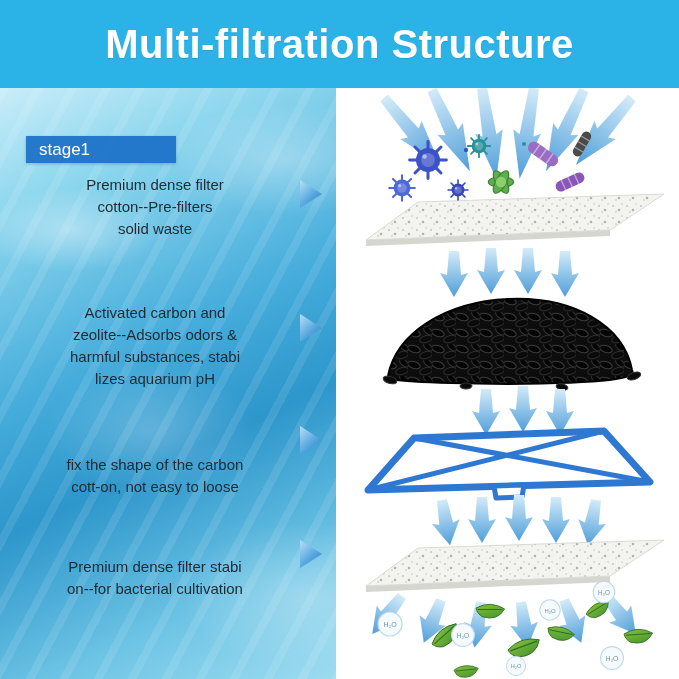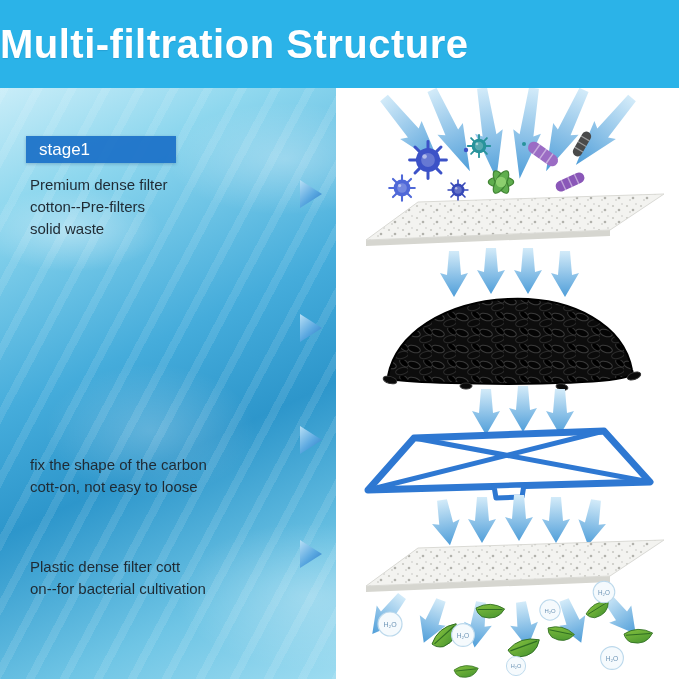--- a/index.html
+++ b/index.html
@@ -3,21 +3,21 @@
 <meta charset="utf-8">
 <style>
   html,body { margin:0; padding:0; background:#ffffff; }
   .canvas {
     position:relative; width:679px; height:679px; overflow:hidden;
     font-family:"Liberation Sans","DejaVu Sans",sans-serif; background:#ffffff;
   }
   
   .header {
     position:absolute; top:0; left:0; width:679px; height:88px;
-    background:#2bb3e8; display:flex; align-items:center; justify-content:flex-start;
+    background:#2bb3e8; display:flex; align-items:center; justify-content:center;
   }
   .header .title {
     margin:0; color:#ffffff; font-size:40px; font-weight:700; letter-spacing:.5px;
     text-shadow:0 1px 1px rgba(0,60,110,.15);
   }
   
   .left {
     position:absolute; top:88px; left:0; width:396px; height:591px; overflow:hidden;
     background:linear-gradient(155deg,#c9edf8 0%,#8ed7ee 16%,#45acdb 42%,#2d96cb 58%,#6fc5e5 80%,#a8e1f3 100%);
   }
@@ -31,21 +31,21 @@
       repeating-linear-gradient(118deg, rgba(255,255,255,.10) 0 8px, rgba(255,255,255,0) 8px 30px);
   }
   .stage-label {
     position:absolute; left:26px; min-width:124px;
     background:rgba(26,112,200,.92); color:#ffffff;
     font-size:17px; line-height:27px; padding:0 13px;
     box-shadow:0 1px 3px rgba(0,40,90,.25);
   }
   .desc {
     position:absolute; left:30px; width:250px;
-    font-size:15px; line-height:22px; color:#1f2a33; white-space:pre-wrap;
+    font-size:15px; line-height:22px; color:#1f2a33; white-space:pre-wrap;text-align:center;
   }
   .chev {
     position:absolute; left:300px; width:22px; height:28px;
     background:linear-gradient(135deg,#b8e0f6 0%,#59a7e0 55%,#2a77c4 100%);
     clip-path:polygon(0 0,100% 50%,0 100%);
   }
   
   .right { position:absolute; top:88px; left:336px; width:343px; height:591px; background:#ffffff; }
   .right svg { display:block; width:343px; height:591px; font-family:"Liberation Sans","DejaVu Sans",sans-serif; }
 </style>
@@ -59,25 +59,29 @@
   </div>
 
   <div class="left">
     <div class="water-overlay"></div>
 
     <div class="stage-label" style="top:48px">stage1</div>
     <div class="desc" style="top:86px">Premium dense filter
 cotton--Pre-filters
 solid waste</div>
 
+    <div class="desc" style="top:214px">Activated carbon and
+zeolite--Adsorbs odors &amp;
+harmful substances, stabi
+lizes aquarium pH</div>
 
     <div class="desc" style="top:366px">fix the shape of the carbon
 cott-on, not easy to loose</div>
 
-    <div class="desc" style="top:468px">Plastic dense filter cott
+    <div class="desc" style="top:468px">Premium dense filter stabi
 on--for bacterial cultivation</div>
 
     <div class="chev" style="top:92px"></div>
     <div class="chev" style="top:226px"></div>
     <div class="chev" style="top:338px"></div>
     <div class="chev" style="top:452px"></div>
   </div>
 
   <div class="right">
     <svg viewBox="0 0 343 591">

